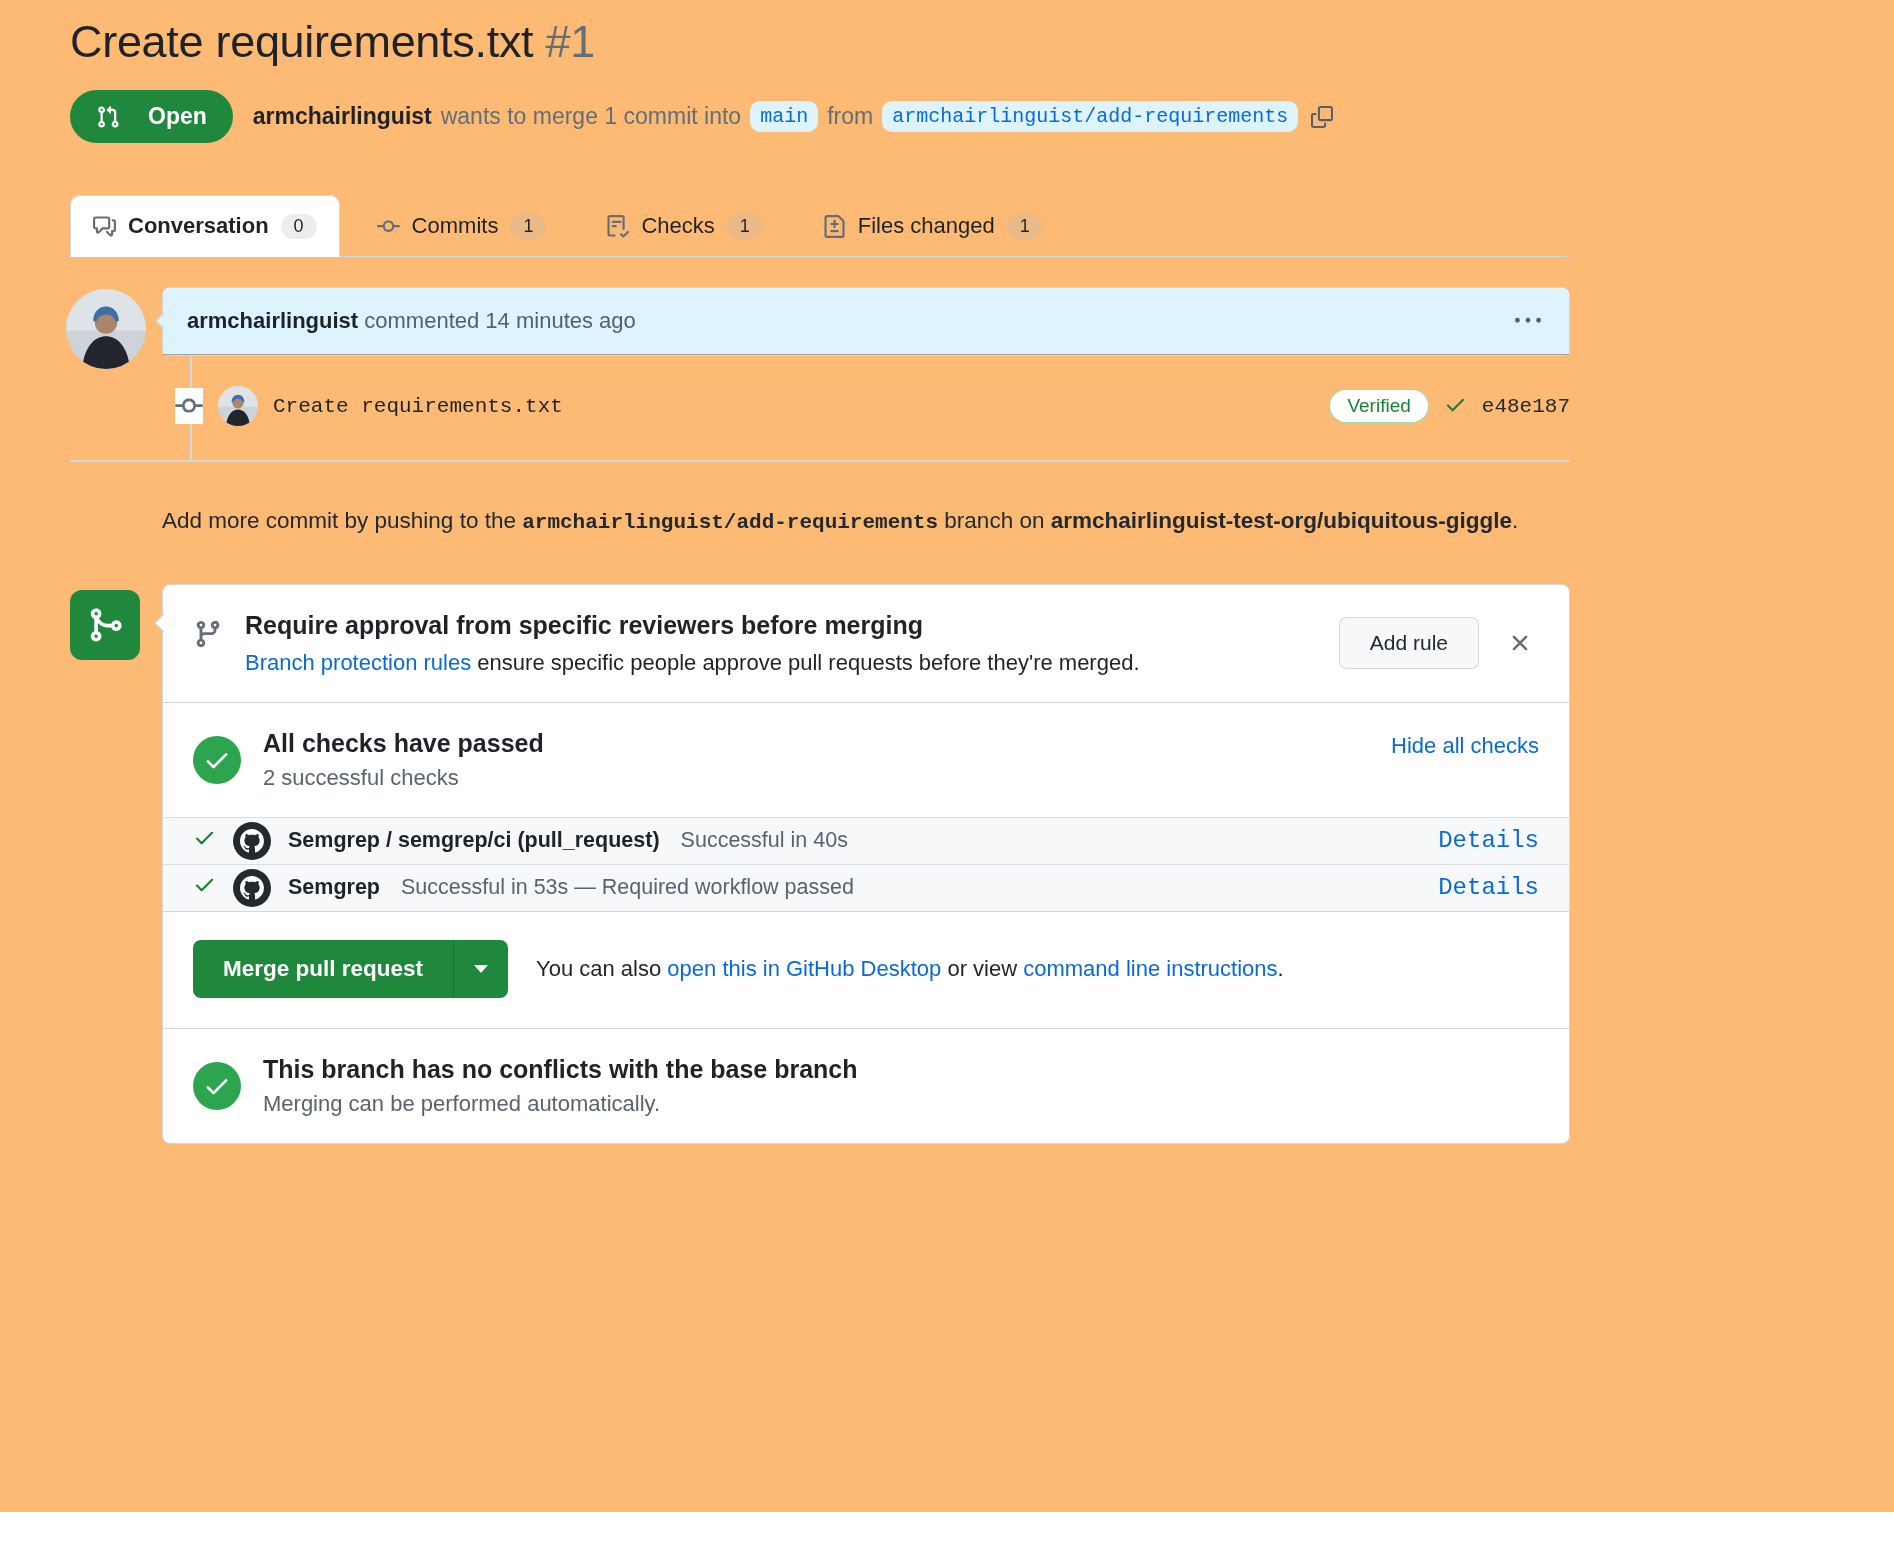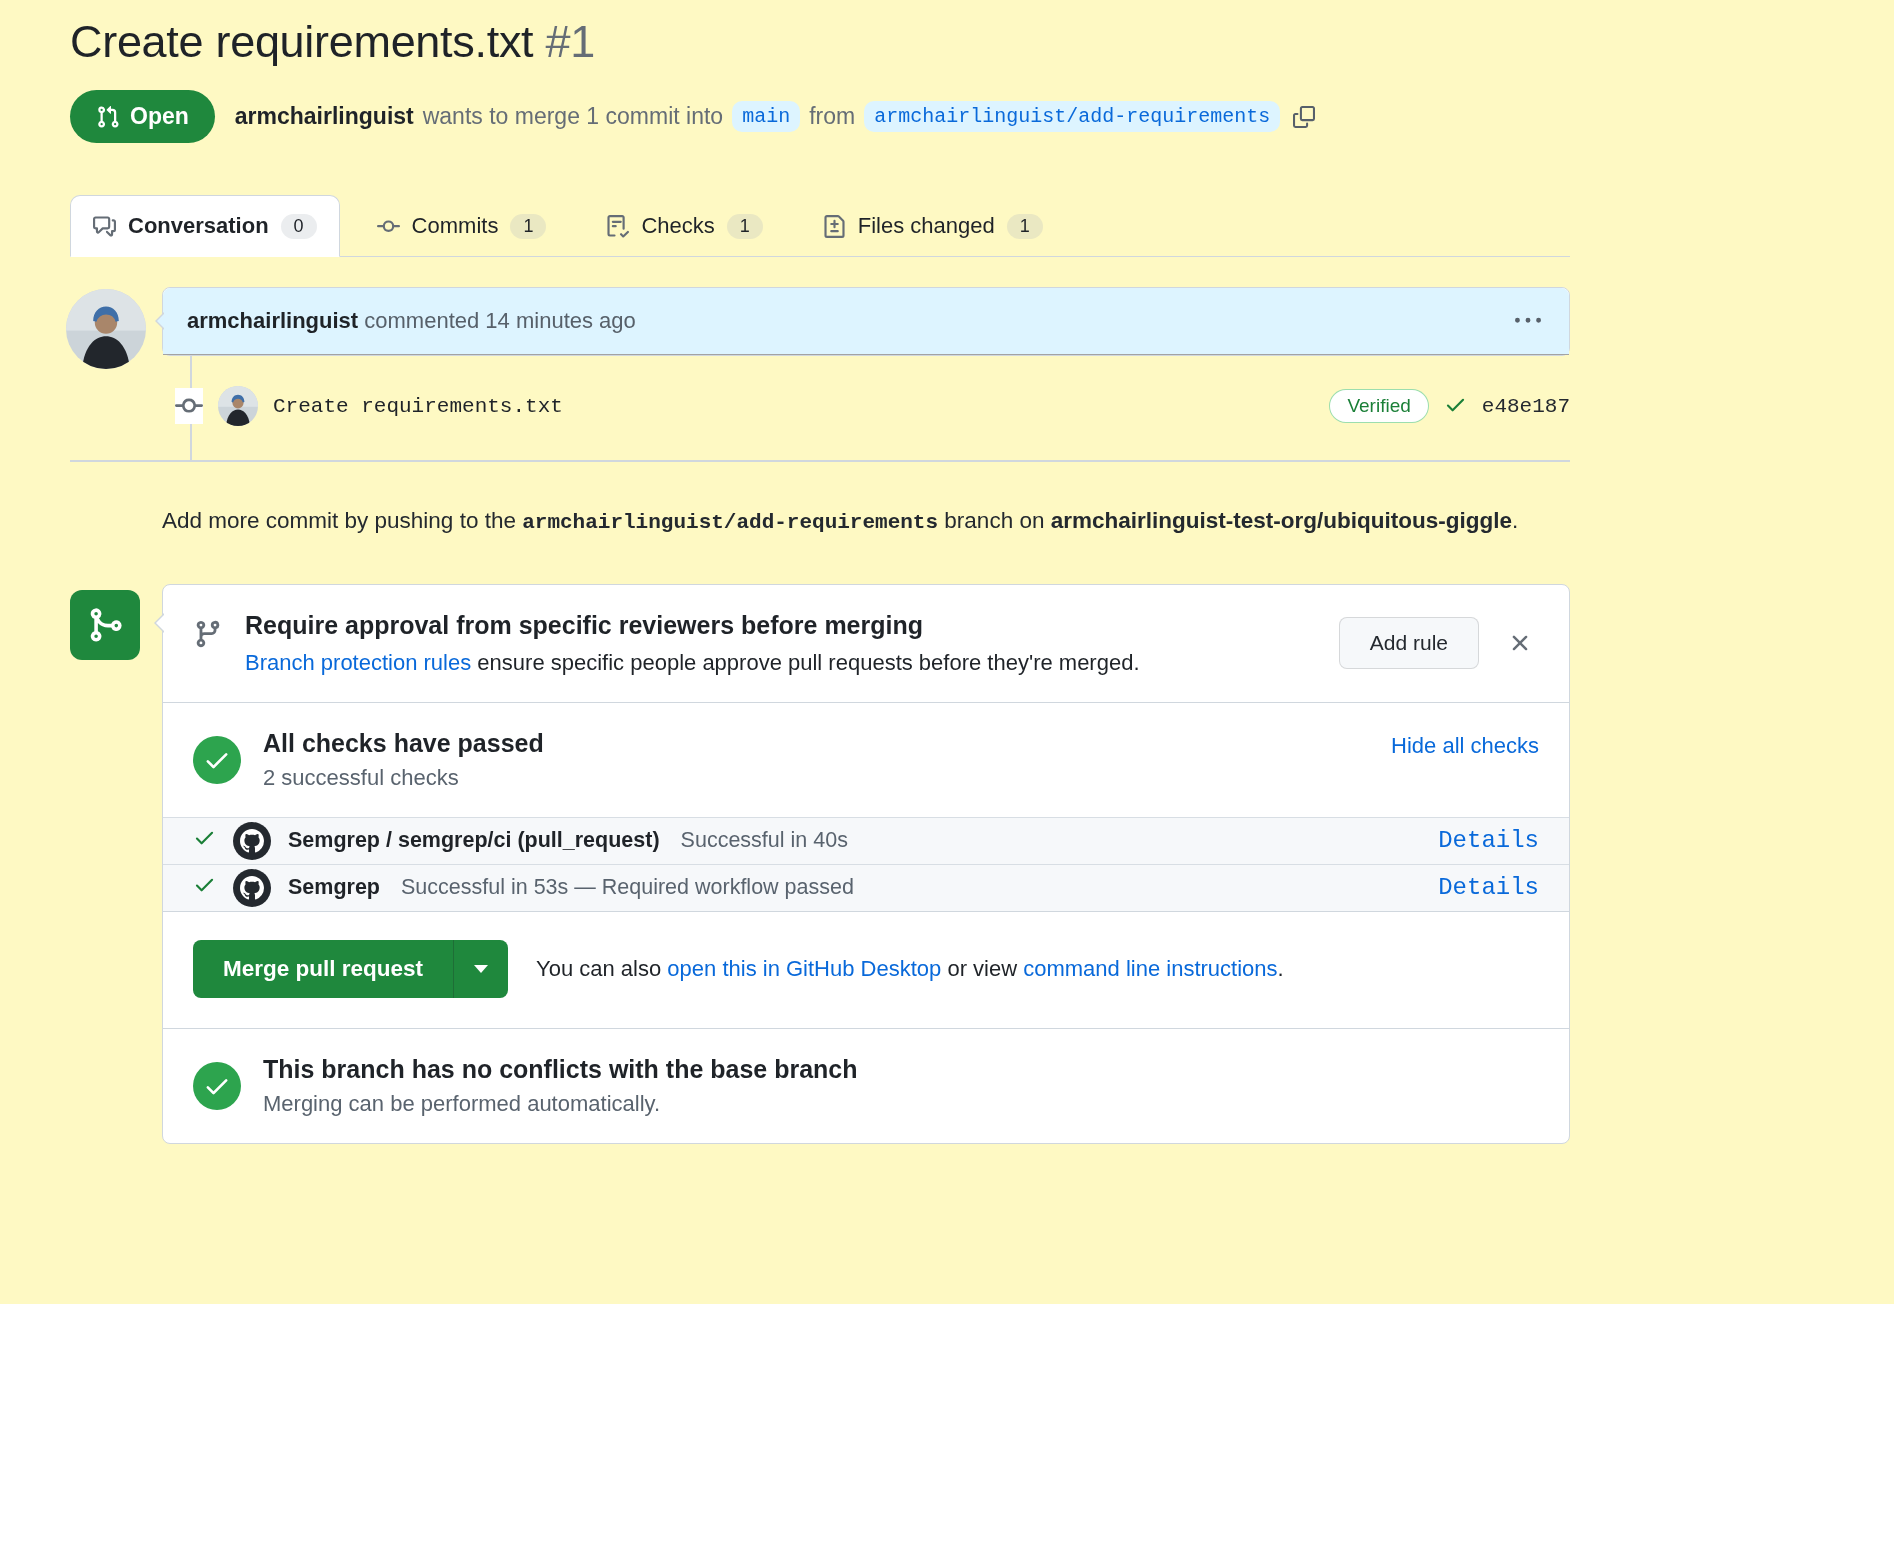--- a/index.html
+++ b/index.html
@@ -1,24 +1,24 @@
 <!DOCTYPE html>
 <html><head>
 <meta charset="utf-8">
 <style>
   html, body { margin: 0; padding: 0; background: #fff; }
   body { font-family: "Liberation Sans", sans-serif; color: #1f2328; }
-  .page { width: 1894px; height: 1304px; overflow: hidden; position: relative; background: #fef9c3; }
+  .page { width: 1894px; height: 1512px; overflow: hidden; position: relative; background: #fdba74; }
   .container { width: 1500px; margin-left: 70px; padding-top: 16px; }
 
   
   h1.pr-title { font-size: 45px; font-weight: 400; margin: 0 0 22px 0; letter-spacing: -0.3px; }
   h1 .pr-number { color: #656d76; font-weight: 300; }
   .pr-meta { display: flex; align-items: center; gap: 20px; }
-  .state-badge { display: inline-flex; align-items: center; gap: 10px; background: #1f883d; color: #fff;
+  .state-badge { display: inline-flex; align-items: center; gap: 28px; background: #1f883d; color: #fff;
                  font-size: 23px; font-weight: 600; padding: 13px 26px; border-radius: 999px; }
   .state-badge svg { fill: #fff; }
   .meta-text { font-size: 23px; color: #656d76; display: flex; align-items: center; gap: 9px; flex-wrap: wrap; }
   .meta-text .author { color: #1f2328; font-weight: 700; text-decoration: none; }
   .branch-label { font-family: "Liberation Mono", monospace; font-size: 20px; background: #ddf4ff; color: #0969da;
                   padding: 4px 10px; border-radius: 10px; }
   .copy-btn { background: none; border: none; padding: 2px; margin-left: 2px; cursor: pointer; color: #57606a; display: inline-flex; }
   .copy-btn svg { fill: #57606a; }
 
   

